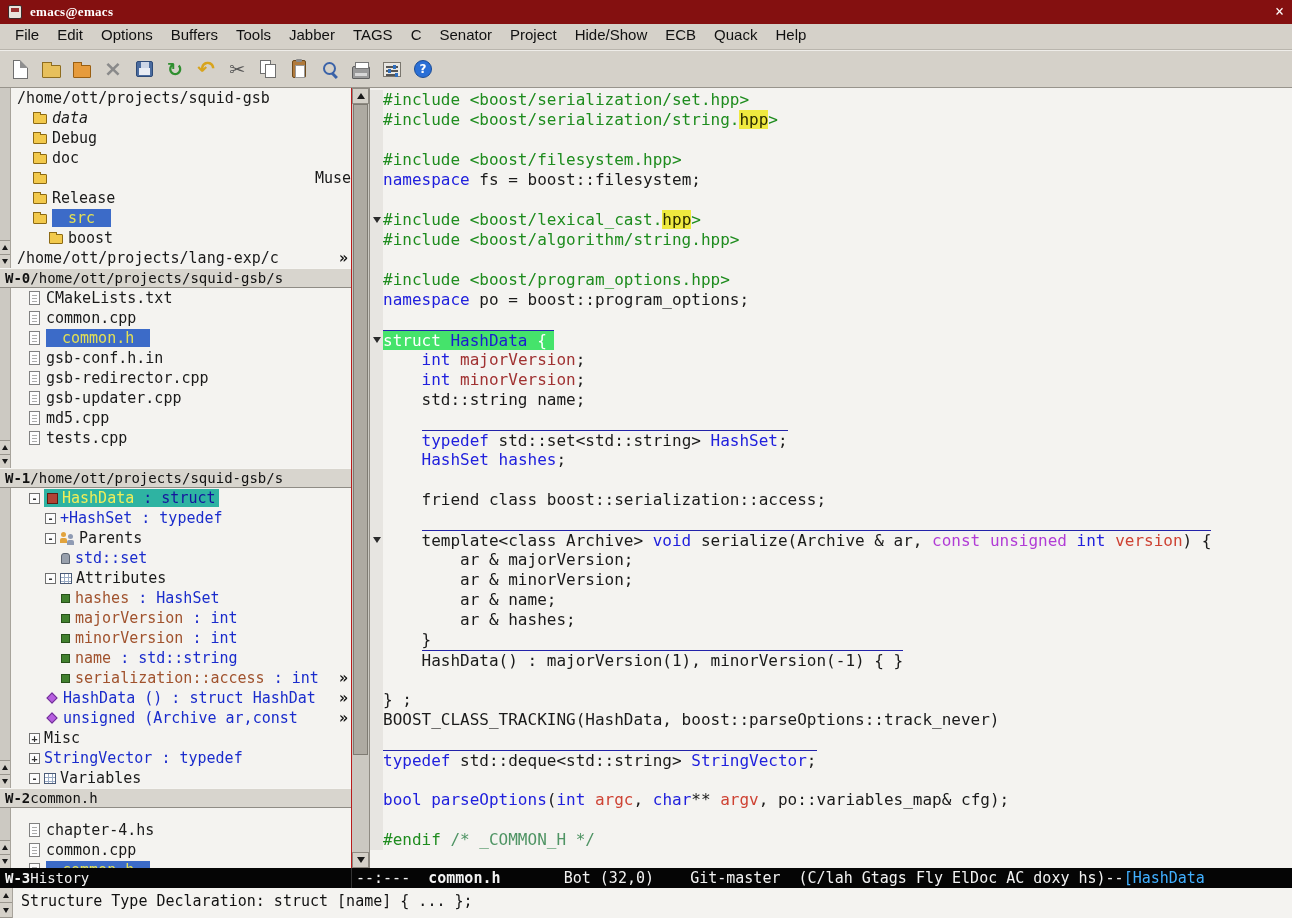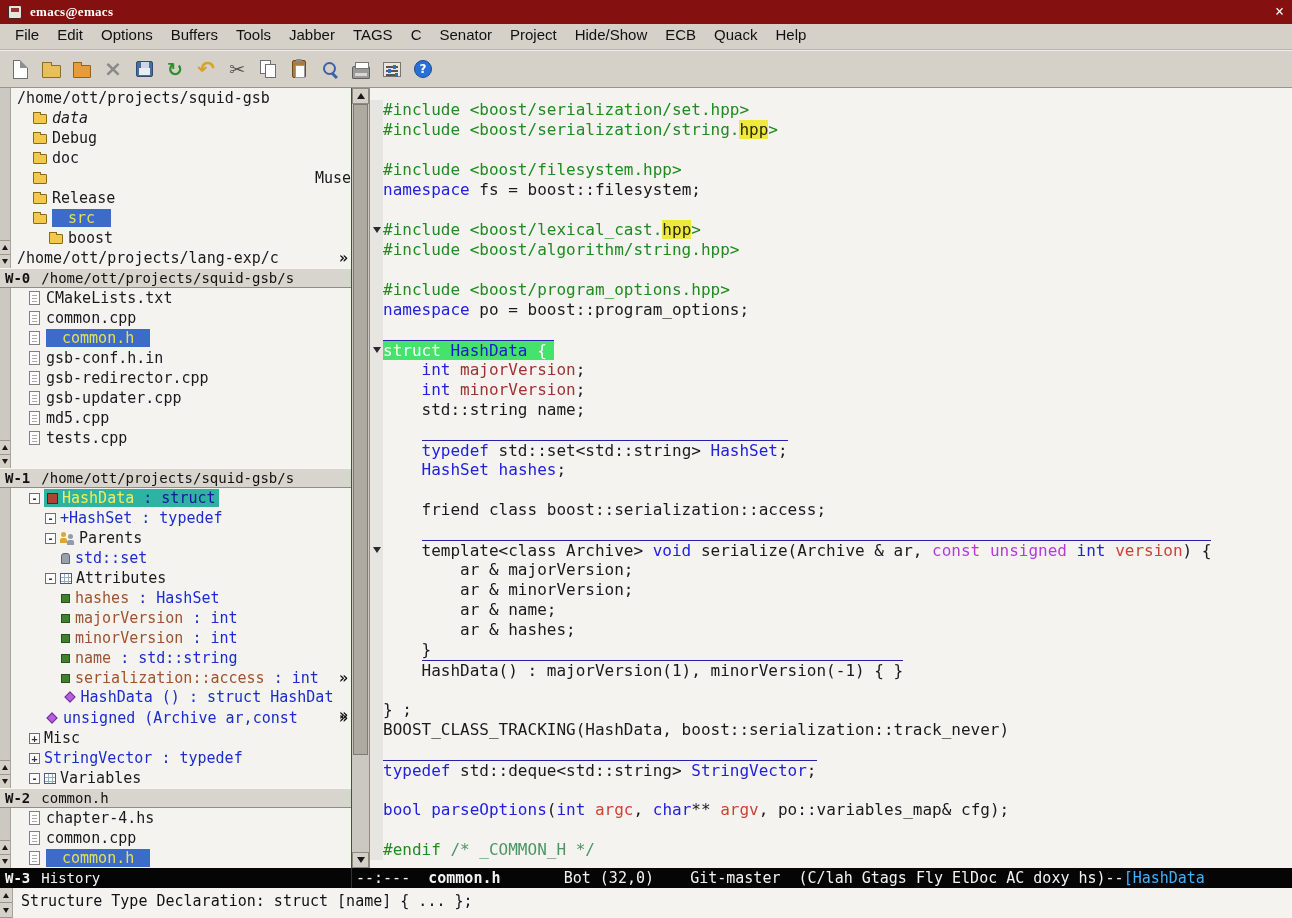--- a/index.html
+++ b/index.html
@@ -91,32 +91,32 @@
   .ic-grid{flex:none;width:12px;height:11px;background:#fff;border:1px solid #4a5a77;margin-right:4px;
     background-image:linear-gradient(#9aabc4 1px,transparent 1px),linear-gradient(90deg,#9aabc4 1px,transparent 1px);
     background-size:4px 4px;background-position:-1px -1px}
   .ic-attr{flex:none;width:9px;height:9px;background:#41802f;border:1px solid #27511a;margin-right:5px}
   .ic-member{flex:none;width:9px;height:11px;background:#98a0ac;border:1px solid #5c6470;border-radius:3px 3px 0 0;margin-right:5px}
   .ic-method{flex:none;width:8px;height:8px;background:#b75fe0;border:1px solid #6e2f94;transform:rotate(45deg);margin:0 7px 0 3px}
 
   
   .wbar{flex:none;height:20px;background:#d8d5ce;border-top:1px solid #f6f5f2;border-bottom:1px solid #8f8c85;
     display:flex;align-items:center;padding:0 5px;font-size:14px;color:#111;white-space:pre;overflow:hidden}
-  .wtag{font-weight:bold;margin-right:11px}
+  .wtag{font-weight:bold;margin-right:0}
 
   
   .esb{flex:none;width:18px;background:#cbc8c1;border-right:1px solid #8f8b83;display:flex;flex-direction:column}
   .esb-btn{flex:none;height:16px;background:#d5d1c9;border:1px solid #8f8b83;display:flex;align-items:center;justify-content:center}
   .esb-btn.up::before{content:"";border-left:4px solid transparent;border-right:4px solid transparent;border-bottom:6px solid #1a1a1a}
   .esb-btn.down::before{content:"";border-left:4px solid transparent;border-right:4px solid transparent;border-top:6px solid #1a1a1a}
   .esb-track{flex:1;position:relative;margin:0 1px}
   .esb-thumb{position:absolute;left:0;right:0;top:0;height:87%;background:#aeaaa2;border:1px solid #7e7a72}
 
   
-  .editor{flex:1;overflow:hidden;background:#f4f3f0;padding-top:12px;font-size:16px;color:#1a1a1a}
+  .editor{flex:1;overflow:hidden;background:#f4f3f0;padding-top:2px;font-size:16px;color:#1a1a1a}
   .code-line{height:20px;line-height:20px;display:flex;white-space:pre}
   .cfringe{flex:none;width:13px;background:#e7e5e1;display:flex;align-items:center;justify-content:center}
   .cfringe.has-mark::before{content:"";border-left:4px solid transparent;border-right:4px solid transparent;border-top:6px solid #2a2a2a}
   .cind{white-space:pre}
   .cbody{display:inline-block;height:20px;white-space:pre}
   .ovl{border-top:1px solid var(--ovl)}
   .struct-hl{background:var(--struct-bg);padding-right:7px}
   .pp{color:var(--pp)} .kw{color:var(--kw)} .type{color:var(--kw)} .fn{color:var(--kw)}
   .var{color:var(--var)} .cst{color:var(--cst)} .arg{color:var(--arg)} .cmt{color:var(--cmt)}
   .hl{background:var(--hl-bg);color:#2a2a00}
@@ -271,41 +271,41 @@
             <div class="tree-row" style="padding-left: 4px;"><span class="tbox">-</span><span class="seg-wrap sel-method"><span class="ic-struct"></span><span class="m-name-sel">HashData</span><span class="m-type-sel"> : struct</span></span></div>
             <div class="tree-row" style="padding-left: 20px;"><span class="tbox">-</span><span class="seg-wrap"><span class="m-blue">+HashSet : typedef</span></span></div>
             <div class="tree-row" style="padding-left: 20px;"><span class="tbox">-</span><span class="seg-wrap"><span class="ic-parents"></span><span class="m-bold">Parents</span></span></div>
             <div class="tree-row" style="padding-left: 36px;"><span class="seg-wrap"><span class="ic-member"></span><span class="m-blue">std::set</span></span></div>
             <div class="tree-row" style="padding-left: 20px;"><span class="tbox">-</span><span class="seg-wrap"><span class="ic-grid"></span><span class="m-bold">Attributes</span></span></div>
             <div class="tree-row" style="padding-left: 36px;"><span class="seg-wrap"><span class="ic-attr"></span><span class="m-attr">hashes</span><span class="m-blue"> : HashSet</span></span></div>
             <div class="tree-row" style="padding-left: 36px;"><span class="seg-wrap"><span class="ic-attr"></span><span class="m-attr">majorVersion</span><span class="m-blue"> : int</span></span></div>
             <div class="tree-row" style="padding-left: 36px;"><span class="seg-wrap"><span class="ic-attr"></span><span class="m-attr">minorVersion</span><span class="m-blue"> : int</span></span></div>
             <div class="tree-row" style="padding-left: 36px;"><span class="seg-wrap"><span class="ic-attr"></span><span class="m-attr">name</span><span class="m-blue"> : std::string</span></span></div>
             <div class="tree-row" style="padding-left: 36px; text-align: right;"><span class="seg-wrap"><span class="ic-attr"></span><span class="m-attr">serialization::access</span><span class="m-blue"> : int</span></span><span class="trunc">»</span></div>
-            <div class="tree-row" style="padding-left: 20px; flex-direction: column;"><span class="seg-wrap"><span class="ic-method"></span><span class="m-blue">HashData () : struct HashDat</span></span><span class="trunc">»</span></div>
+            <div class="tree-row" style="padding-left: 20px;"><span class="seg-wrap"><span class="ic-method"></span><span class="m-blue">HashData () : struct HashDat</span></span><span class="trunc">»</span></div>
             <div class="tree-row" style="padding-left: 20px;"><span class="seg-wrap"><span class="ic-method"></span><span class="m-blue">unsigned (Archive ar,const </span></span><span class="trunc">»</span></div>
             <div class="tree-row" style="padding-left: 4px;"><span class="tbox">+</span><span class="seg-wrap"><span class="m-bold">Misc</span></span></div>
             <div class="tree-row" style="padding-left: 4px;"><span class="tbox">+</span><span class="seg-wrap"><span class="m-blue">StringVector : typedef</span></span></div>
             <div class="tree-row" style="padding-left: 4px;"><span class="tbox">-</span><span class="seg-wrap"><span class="ic-grid"></span><span class="m-bold">Variables</span></span></div>
           </div>
       </div>
 
       <div class="wbar">
         <span class="wtag">W-2</span>
         <span class="wtitle">common.h</span>
       </div>
 
       <div class="tree-window h60">
         <div class="tree-scroll">
           <div class="ts-fill"></div>
           <div class="ts-btn up"></div>
           <div class="ts-btn down"></div>
         </div>
         <div class="tree-body pad-md">
-            <div class="tree-row" style="padding-left: 4px;"><span class="ic-file"></span><span class="tlabel">chapter-4.hs</span></div>
+            <div class="tree-row" style="padding-left: 4px; margin-top: 12px;"><span class="ic-file"></span><span class="tlabel">chapter-4.hs</span></div>
             <div class="tree-row" style="padding-left: 4px;"><span class="ic-file"></span><span class="tlabel">common.cpp</span></div>
             <div class="tree-row" style="padding-left: 4px;"><span class="ic-file"></span><span class="tlabel sel-file">common.h</span></div>
           </div>
       </div>
 
     </div>
 
     <div class="esb">
       <div class="esb-btn up"></div>
       <div class="esb-track">
@@ -339,21 +339,21 @@
         <div class="code-line"><span class="cfringe"></span><span class="cbody"></span></div>
         <div class="code-line"><span class="cfringe has-mark"></span><span class="cind">    </span><span class="cbody ovl"><span>template&lt;class Archive&gt; </span><span class="kw">void</span><span> serialize(Archive &amp; ar, </span><span class="cst">const</span><span> </span><span class="cst">unsigned</span><span> </span><span class="kw">int</span><span> </span><span class="arg">version</span><span>) {</span></span></div>
         <div class="code-line"><span class="cfringe"></span><span class="cind">        </span><span class="cbody"><span>ar &amp; majorVersion;</span></span></div>
         <div class="code-line"><span class="cfringe"></span><span class="cind">        </span><span class="cbody"><span>ar &amp; minorVersion;</span></span></div>
         <div class="code-line"><span class="cfringe"></span><span class="cind">        </span><span class="cbody"><span>ar &amp; name;</span></span></div>
         <div class="code-line"><span class="cfringe"></span><span class="cind">        </span><span class="cbody"><span>ar &amp; hashes;</span></span></div>
         <div class="code-line"><span class="cfringe"></span><span class="cind">    </span><span class="cbody"><span>}</span></span></div>
         <div class="code-line"><span class="cfringe"></span><span class="cind">    </span><span class="cbody ovl"><span>HashData() : majorVersion(1), minorVersion(-1) { }</span></span></div>
         <div class="code-line"><span class="cfringe"></span><span class="cbody"></span></div>
         <div class="code-line"><span class="cfringe"></span><span class="cbody"><span>} ;</span></span></div>
-        <div class="code-line"><span class="cfringe"></span><span class="cbody"><span>BOOST_CLASS_TRACKING(HashData, boost::serialization::track_never)</span></span></div>
+        <div class="code-line"><span class="cfringe"></span><span class="cbody"><span>BOOST_CLASS_TRACKING(HashData, boost::parseOptions::track_never)</span></span></div>
         <div class="code-line"><span class="cfringe"></span><span class="cbody"></span></div>
         <div class="code-line"><span class="cfringe"></span><span class="cbody ovl"><span class="kw">typedef</span><span> std::deque&lt;std::string&gt; </span><span class="type">StringVector</span><span>;</span></span></div>
         <div class="code-line"><span class="cfringe"></span><span class="cbody"></span></div>
         <div class="code-line"><span class="cfringe"></span><span class="cbody"><span class="kw">bool</span><span> </span><span class="fn">parseOptions</span><span>(</span><span class="kw">int</span><span> </span><span class="arg">argc</span><span>, </span><span class="kw">char</span><span>** </span><span class="arg">argv</span><span>, po::variables_map&amp; cfg);</span></span></div>
         <div class="code-line"><span class="cfringe"></span><span class="cbody"></span></div>
         <div class="code-line"><span class="cfringe"></span><span class="cbody"><span class="pp">#endif</span><span> </span><span class="cmt">/* _COMMON_H */</span></span></div>
       </div>
 
   </div>
 

